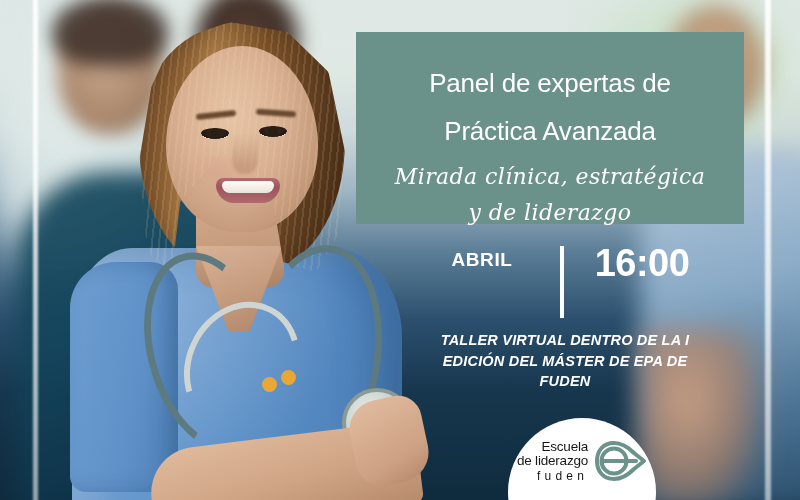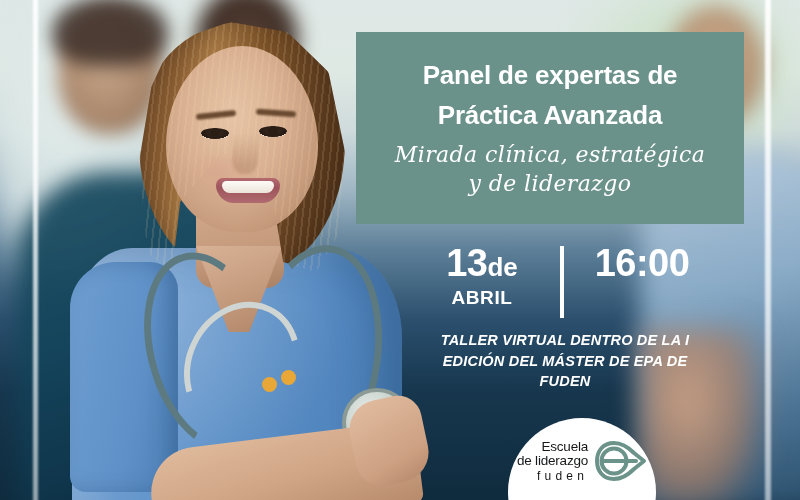--- a/index.html
+++ b/index.html
@@ -261,24 +261,24 @@
     background: #6b928a;
   }
   .title-lines {
     position: absolute;
     left: 0; right: 0; top: 20px;
     text-align: center;
     color: #ffffff;
   }
   .title-main {
     font-size: 26px;
-    font-weight: bold;
+    font-weight: normal;
     line-height: 1.22;
     letter-spacing: -0.2px;
-    margin: 8px;
+    margin: 16px;
     padding: 0 14px;
   }
   .title-script {
     margin-top: 10px;
     font-family: "DejaVu Serif", serif;
     font-style: italic;
     font-size: 22px;
     line-height: 1.3;
     font-weight: 400;
     letter-spacing: .4px;
@@ -420,29 +420,26 @@
       <div class="forearm"></div>
       <div class="hand"></div>
     </div>
   </div>
 
   <div class="title-panel">
     <div class="title-lines">
       <div class="title-main">Panel de expertas de</div>
       <div class="title-main">Práctica Avanzada</div>
       <div class="title-script">Mirada clínica, estratégica</div>
-      <div class="title-script" style="margin-top:0">y de liderazgo</div>
+      <div class="title-script" style="margin-top:7px">y de liderazgo</div>
     </div>
   </div>
 
   <div class="datetime">
     <div class="dt-col">
-      <div class="dt-big">
-        <span>13</span><span class="small-word">de</span>
-      </div>
       <div class="dt-sub">ABRIL</div>
     </div>
     <div class="dt-divider"></div>
     <div class="dt-col">
       <div class="dt-big">16:00</div>
     </div>
   </div>
 
   <div class="subtext">
     <div>TALLER VIRTUAL DENTRO DE LA I</div>

